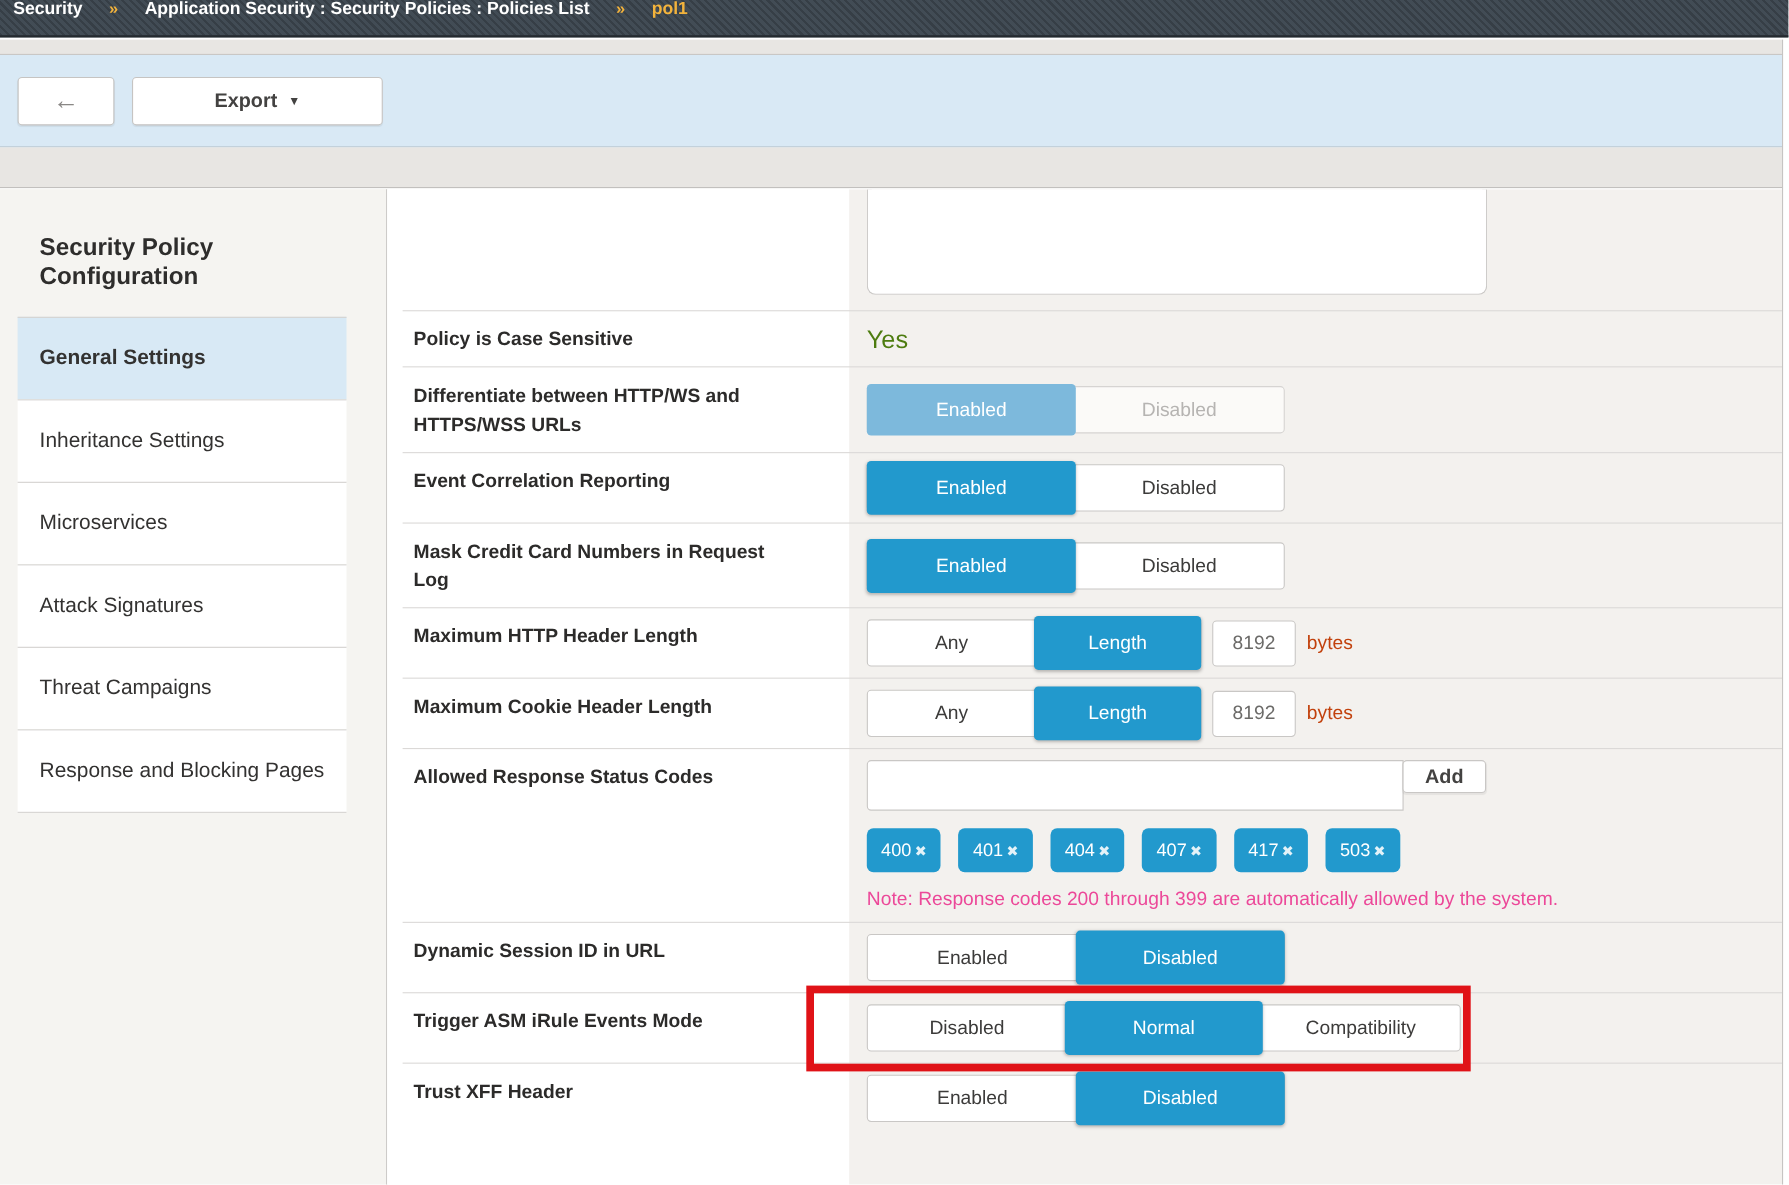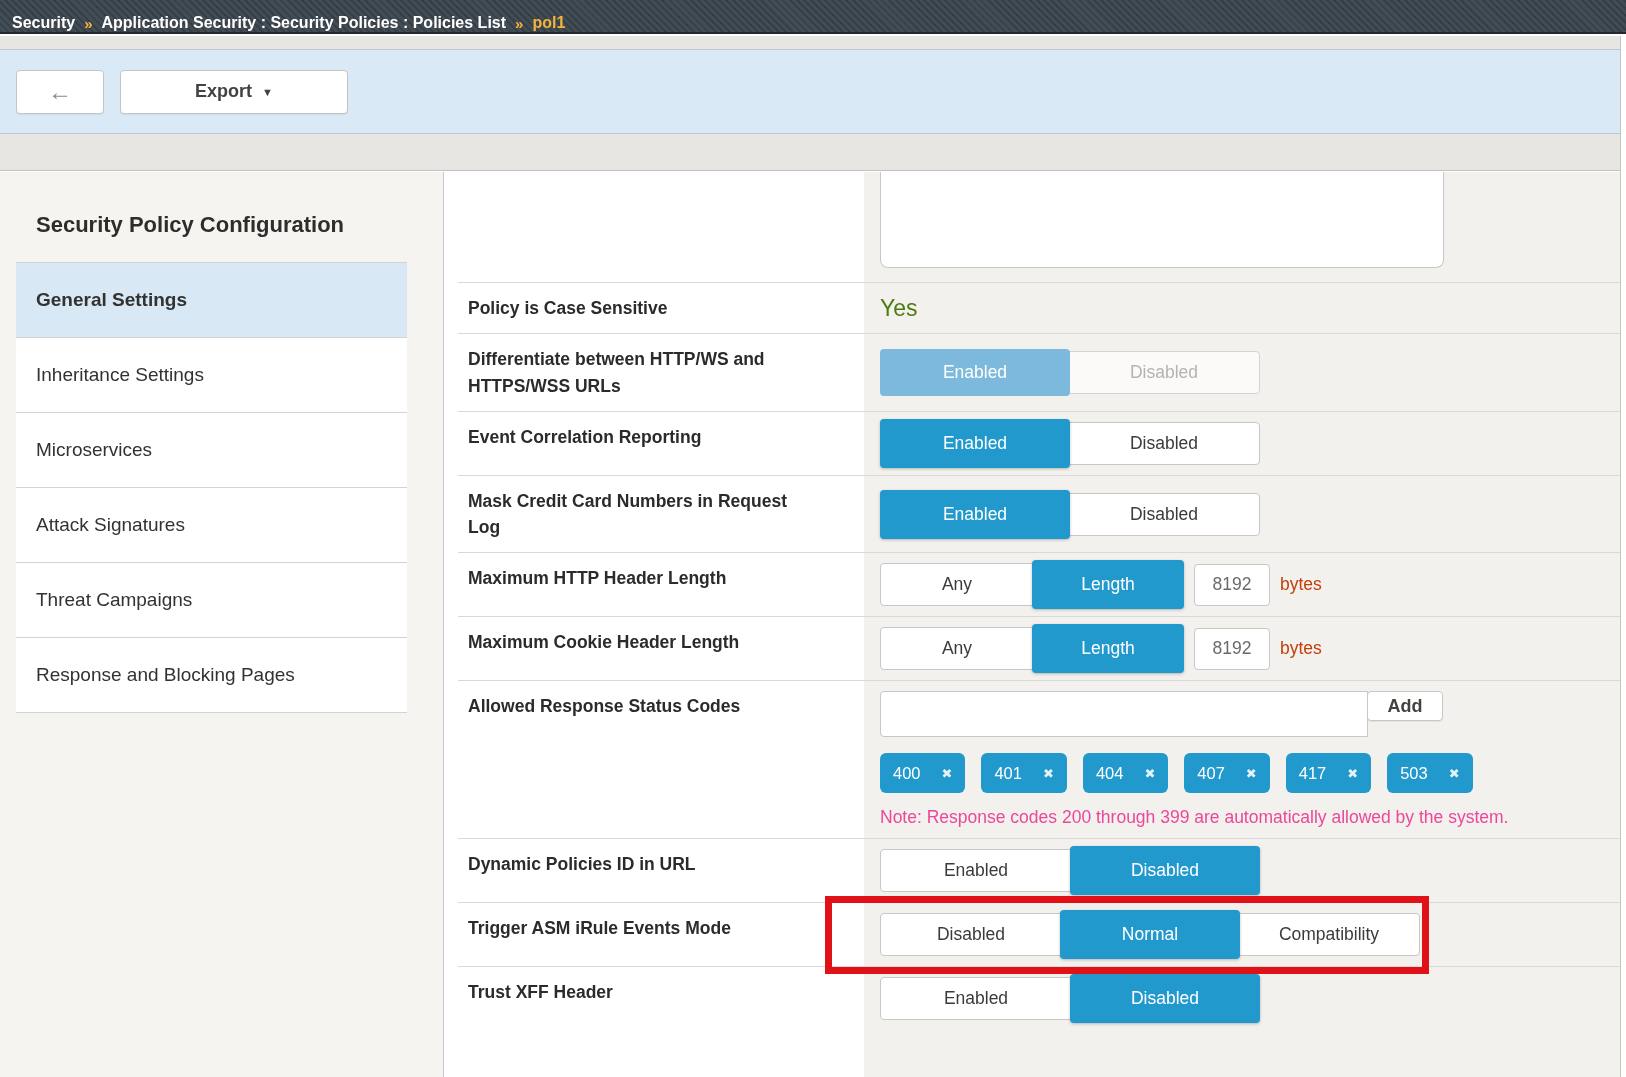--- a/index.html
+++ b/index.html
@@ -8,40 +8,40 @@
     font-family:"Liberation Sans",sans-serif;
     -webkit-font-smoothing:antialiased;
   }
   .screen{position:relative;width:1626px;height:1077px;background:#fff;}
 
   
   .crumb-bar{
     height:34px;background:#424c55;
     background-image:repeating-linear-gradient(45deg, rgba(0,0,0,0.18) 0 2px, transparent 2px 5px);
     border-bottom:2px solid #23292e;
-    display:flex;align-items:flex-end;gap:9px;padding:0 12px;box-sizing:border-box;
+    display:flex;align-items:flex-start;gap:24px;padding:0 12px;box-sizing:border-box;
   }
   .crumb{color:#fff;font-weight:700;font-size:16px;cursor:pointer;}
   .crumb.current{color:var(--crumb-gold);cursor:default;}
   .crumb-sep{color:var(--crumb-gold);font-weight:700;font-size:15px;}
 
   
   .page{position:absolute;top:36px;left:0;right:5px;bottom:0;border-right:1px solid #c6c4c2;background:#fff;}
   .strip-top{height:13px;background:#e8e6e3;border-bottom:1px solid #c9c7c5;}
   .toolbar{height:84px;background:#d9e9f5;border-bottom:1px solid #b9c7d1;display:flex;align-items:center;padding-left:16px;box-sizing:border-box;gap:16px;}
   .btn{background:#fff;border:1px solid #c6c4c2;border-radius:4px;height:44px;display:inline-flex;align-items:center;justify-content:center;font-family:inherit;box-shadow:0 1px 1px rgba(0,0,0,0.06);cursor:pointer;}
   .back-btn{width:88px;color:#8a8886;font-size:24px;line-height:1;}
   .export-btn{width:228px;gap:10px;font-size:18px;font-weight:700;color:#434241;}
   .caret{font-size:11px;color:#434241;}
   .strip-bottom{height:36px;background:#e8e6e3;border-bottom:1px solid #c2c0be;}
 
   .content{position:absolute;top:136px;left:0;right:0;bottom:0;display:flex;}
 
   
-  .sidebar{width:444px;flex:none;background:#f5f4f1;border-right:1px solid #c9c7c5;box-sizing:border-box;}
+  .sidebar{width:352px;flex:none;background:#f5f4f1;border-right:1px solid #c9c7c5;box-sizing:border-box;}
   .sidebar-title{font-size:22px;font-weight:700;color:#2e2d2c;margin:40px 20px 24px 36px;}
   .nav{list-style:none;margin:0 36px 0 16px;padding:0;}
   .nav-item{background:#fff;border-top:1px solid #d5d3d1;padding:26px 0 26px 20px;font-size:19px;color:#333231;cursor:pointer;}
   .nav-item:last-child{border-bottom:1px solid #d5d3d1;}
   .nav-item.selected{background:var(--select-blue);font-weight:700;}
 
   
   .main{flex:1;position:relative;background:#fff;overflow:hidden;}
   .value-col-bg{position:absolute;left:420px;right:0;top:0;bottom:0;background:#f3f1ee;}
   .rows{position:relative;z-index:1;}
@@ -65,21 +65,21 @@
   .toggle-group.muted .seg:not(.on){color:#b6b4b2;}
   .toggle-group.muted .seg.on{background:var(--muted-blue);box-shadow:none;margin:-3px -1px;padding:13px 0;}
 
   .len-input{width:76px;height:42px;box-sizing:border-box;margin-left:10px;border:1px solid #c9c7c5;border-radius:4px;text-align:center;font-family:inherit;font-size:17.5px;color:#6b6a68;background:#fff;outline:none;}
   .unit{margin-left:10px;font-size:17.5px;color:#c2410c;}
 
   .codes-line{display:flex;align-items:stretch;}
   .codes-input{width:488px;height:46px;box-sizing:border-box;border:1px solid #c9c7c5;border-radius:4px 0 0 4px;background:#fff;outline:none;font:inherit;padding:0 10px;}
   .add-btn{width:76px;height:30px;box-sizing:border-box;margin-left:-1px;border:1px solid #c9c7c5;border-radius:4px;background:#fff;font-family:inherit;font-size:18px;font-weight:700;color:#434241;cursor:pointer;box-shadow:0 1px 1px rgba(0,0,0,0.06);position:relative;z-index:1;}
   .chips{display:flex;gap:16px;margin-top:16px;}
-  .chip{display:inline-flex;align-items:center;gap:21px;background:var(--accent);color:#fff;border:none;border-radius:6px;height:40px;padding:10px 13px;font-family:inherit;font-size:16.5px;cursor:pointer;}
+  .chip{display:inline-flex;align-items:center;gap:3px;background:var(--accent);color:#fff;border:none;border-radius:6px;height:40px;padding:10px 13px;font-family:inherit;font-size:16.5px;cursor:pointer;}
   .chip-x{font-size:13px;opacity:0.88;}
   .note{margin-top:14px;font-size:17.5px;color:#ec4899;}
 
   .red-frame{position:absolute;left:381px;top:50%;transform:translateY(-50%);width:604px;height:78px;border:7px solid var(--hl-red);box-sizing:border-box;z-index:4;pointer-events:none;}
 </style>
 </head>
 <body>
 
 <div class="screen">
 
@@ -221,21 +221,21 @@
                   <button class="chip">
                     <span class="chip-label">503</span>
                     <span class="chip-x">✖</span>
                   </button>
                 </div>
                 <div class="note">Note: Response codes 200 through 399 are automatically allowed by the system.</div>
               </div>
             </div>
             <div class="sep-line"></div>
             <div class="row toggle">
-              <div class="row-label">Dynamic Policies ID in URL</div>
+              <div class="row-label">Dynamic Session ID in URL</div>
               <div class="row-value">
                 <div class="toggle-group">
                   <button class="seg">Enabled</button>
                   <button class="seg on">Disabled</button>
                 </div>
               </div>
             </div>
             <div class="sep-line"></div>
             <div class="row toggle highlighted">
               <div class="row-label">Trigger ASM iRule Events Mode</div>

